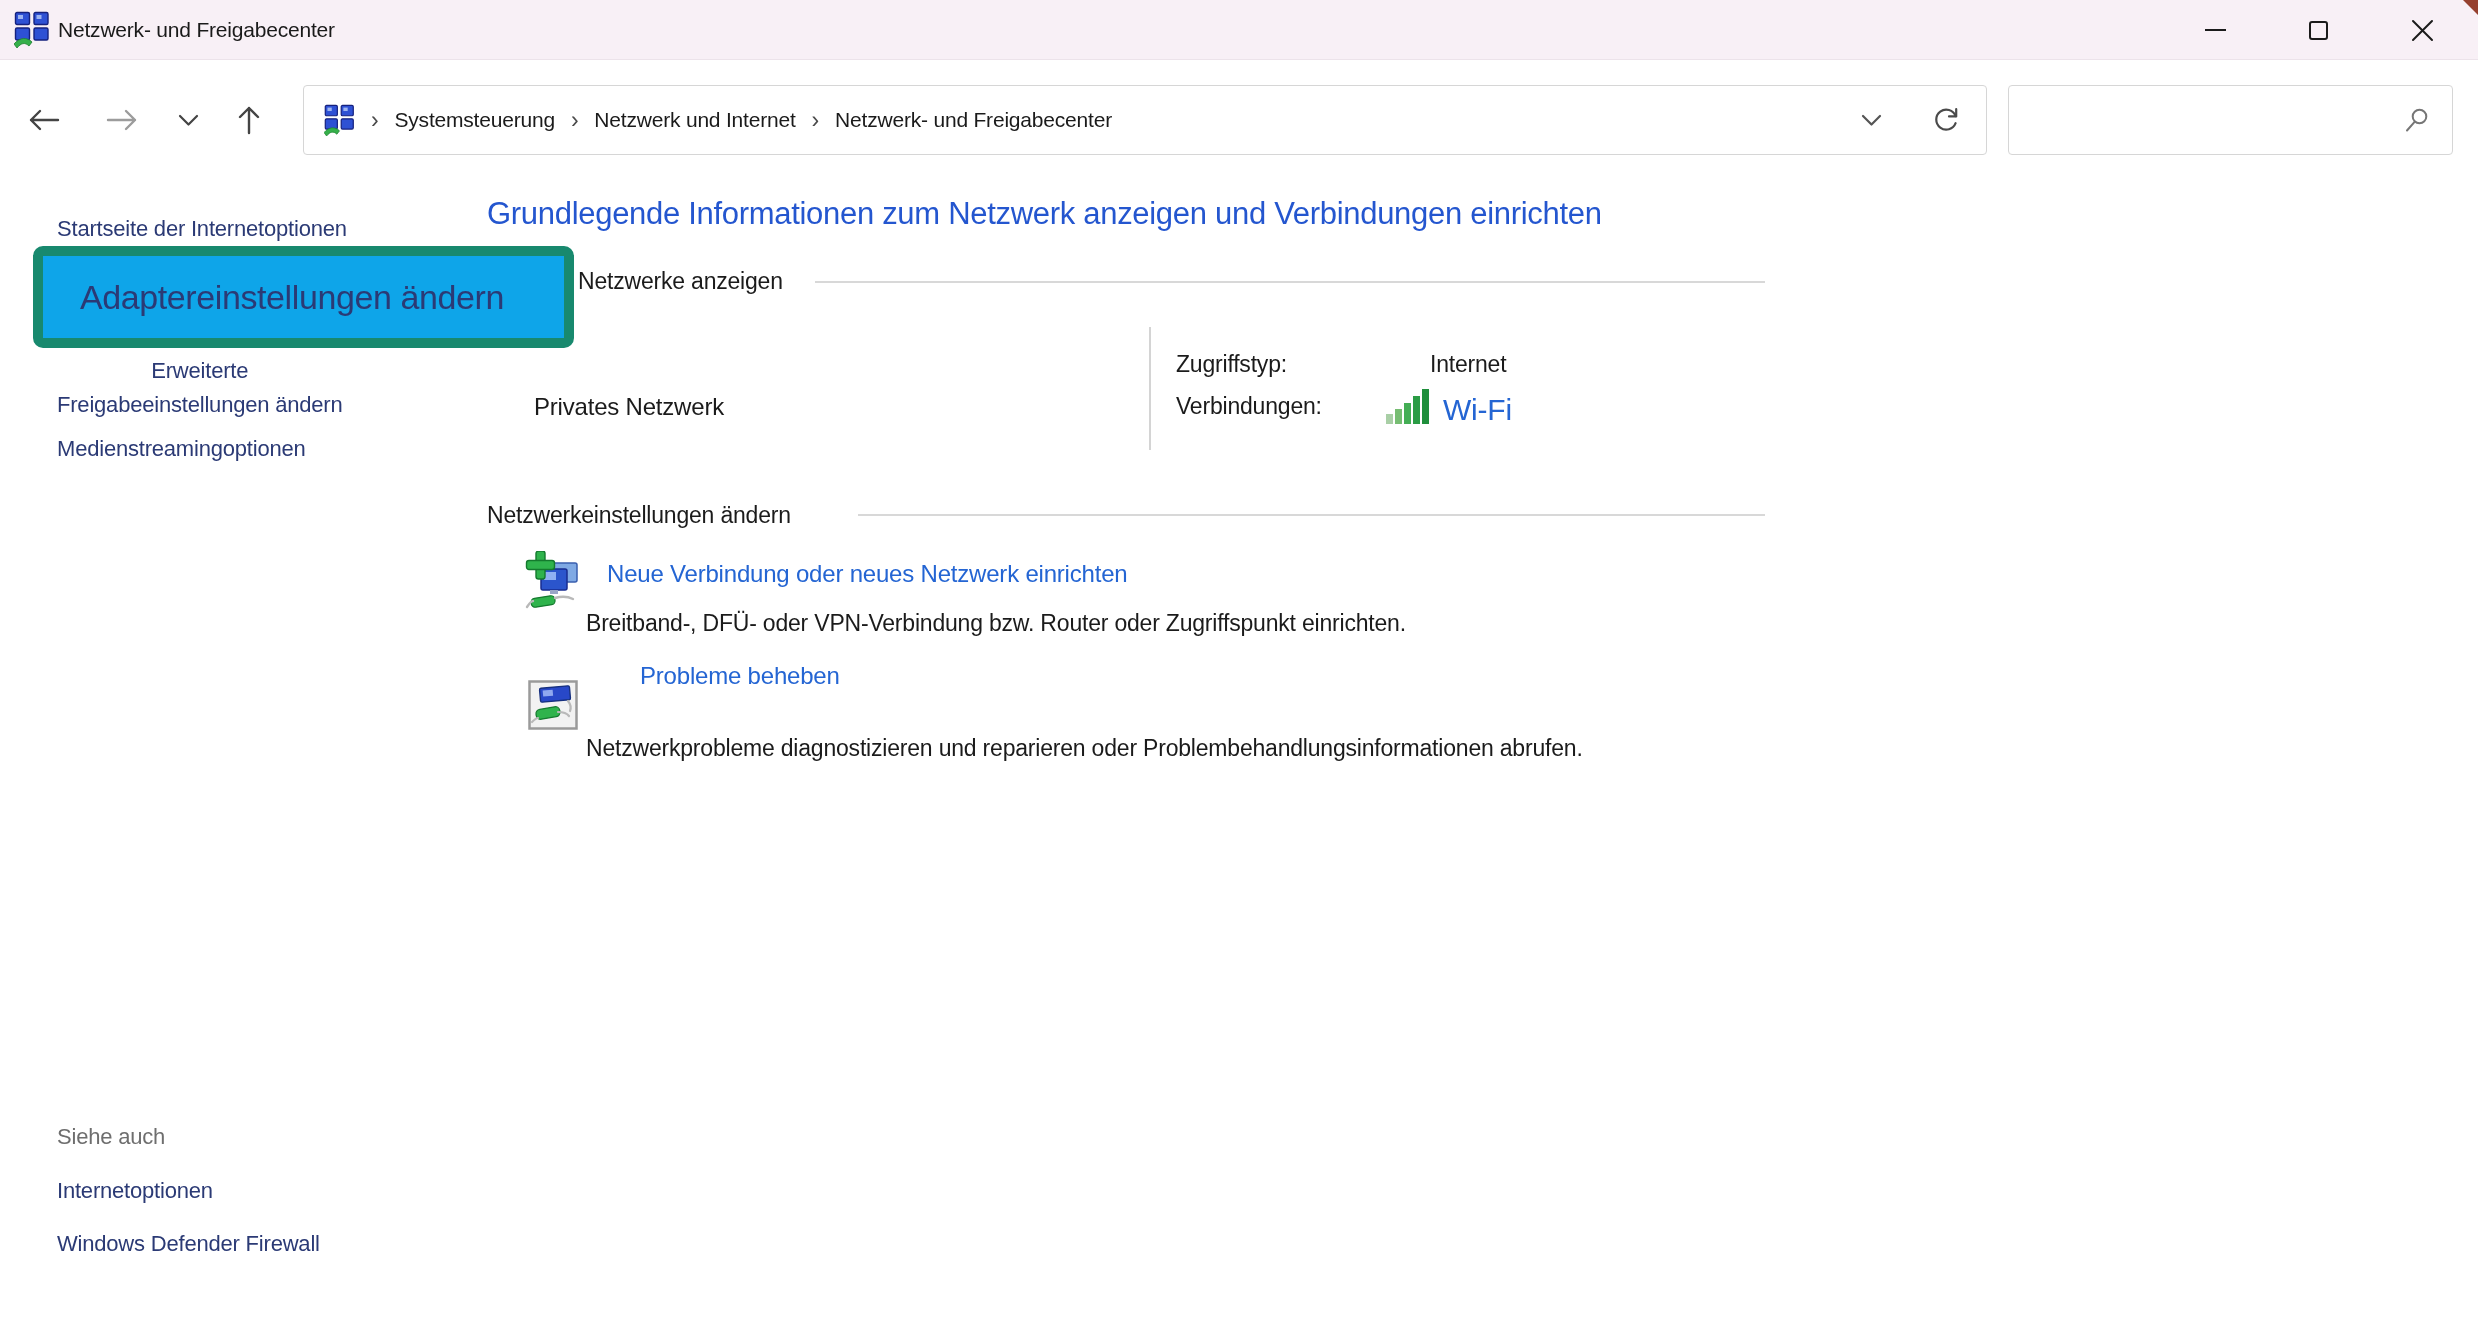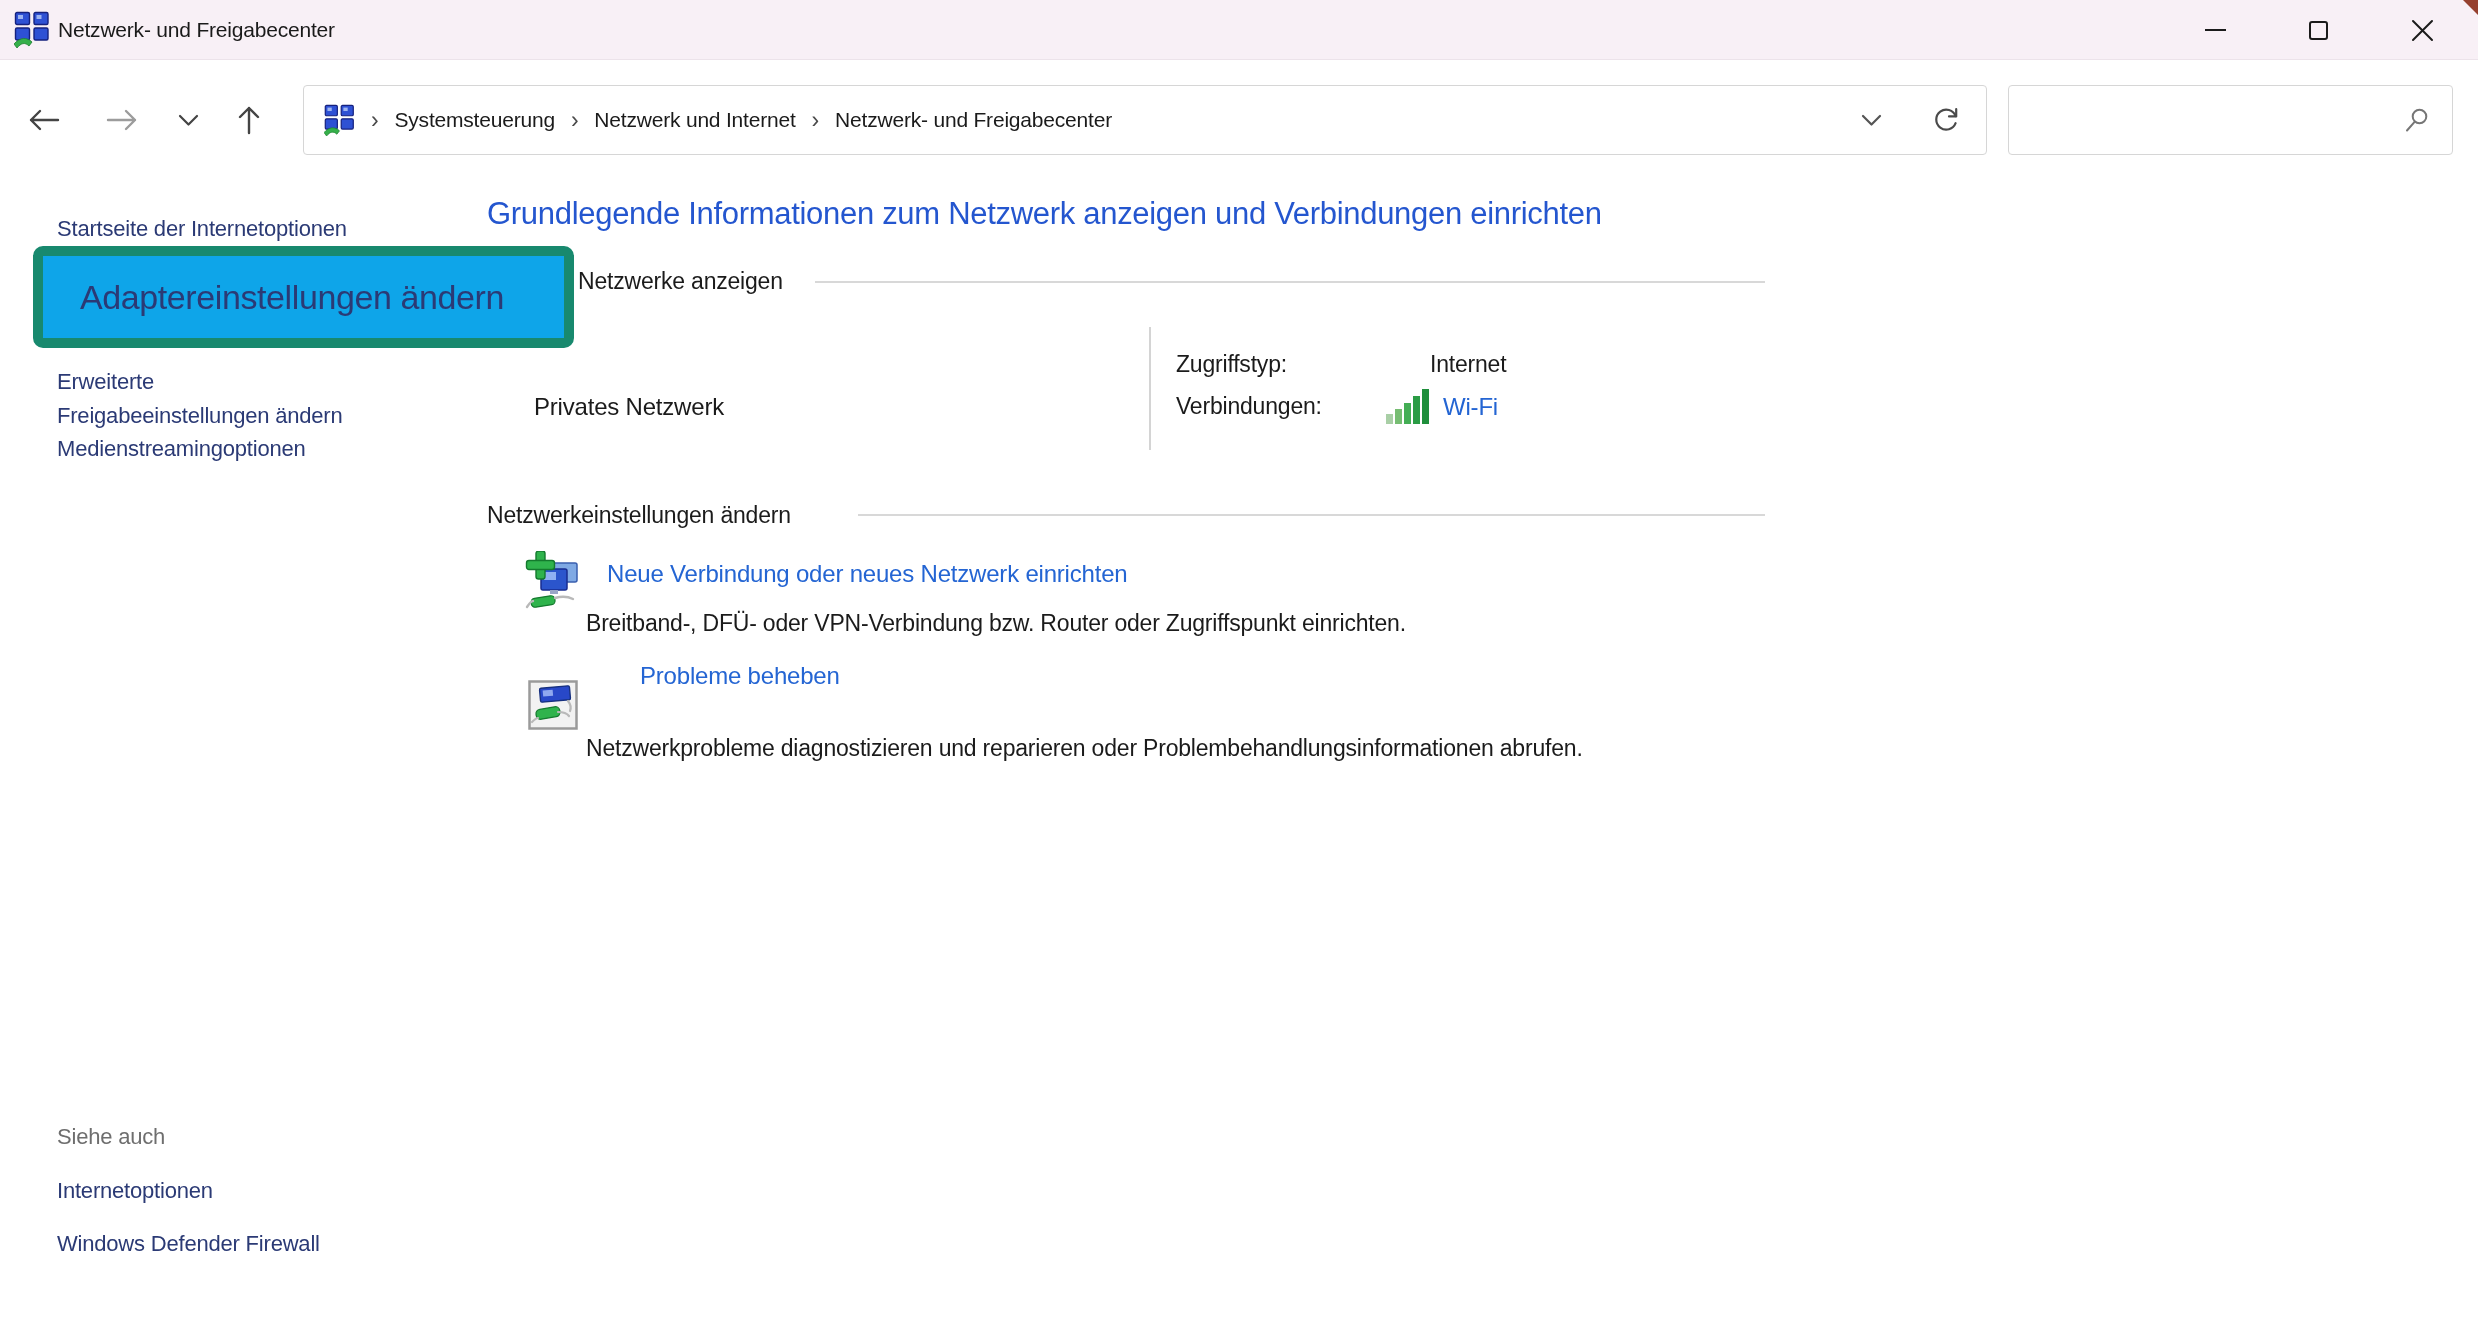--- a/index.html
+++ b/index.html
@@ -75,21 +75,21 @@
   .heading { position:absolute; left:487px; top:196px; font-size:31px; color:#2456cf; white-space:nowrap; letter-spacing:-0.3px; }
   .sec-label { position:absolute; font-size:23px; color:#1b1b1b; white-space:nowrap; }
   .h-divider { position:absolute; height:2px; background:#d8d8d8; }
   .v-divider { position:absolute; left:1149px; top:327px; width:2px; height:123px; background:#d4d4d4; }
 
   .net-name { position:absolute; left:534px; top:393px; font-size:24px; }
   .kv-label { position:absolute; font-size:23px; color:#1b1b1b; }
   .kv-value { position:absolute; font-size:23px; color:#1b1b1b; }
   .wifi-icon { position:absolute; left:1386px; top:388px; width:48px; height:36px; }
   .link { color:#2465d3; cursor:pointer; }
-  .conn-link { position:absolute; left:1443px; top:393px; font-size:24px; }
+  .conn-link { position:absolute; left:1443px; top:393px; font-size:30px; }
 
   .task-icon { position:absolute; }
   .task-title { position:absolute; left:607px; font-size:24px; white-space:nowrap; }
   .task-desc { position:absolute; left:586px; font-size:23px; color:#1b1b1b; line-height:35px; }
 </style>
 </head>
 <body>
 
 <div class="titlebar">
   <svg class="app-icon" viewBox="0 0 36 38">
@@ -167,21 +167,21 @@
     </svg>
   </div>
 </div>
 
 <div class="sb-link" style="top:216px;">Startseite der Internetoptionen</div>
 
 <div class="annotation-box">
   <span class="big-link">Adaptereinstellungen ändern</span>
 </div>
 
-<div class="sb-link sb-twoline" style="top:365px;">
+<div class="sb-link sb-twoline" style="top:354px;text-align:center;">
   <span>Erweiterte</span>
   <span>Freigabeeinstellungen ändern</span>
 </div>
 
 <div class="sb-link" style="top:436px;">Medienstreamingoptionen</div>
 
 <div class="sb-group" style="top:1124px;">Siehe auch</div>
 <div class="sb-link" style="top:1178px;">Internetoptionen</div>
 <div class="sb-link" style="top:1231px;">Windows Defender Firewall</div>
 

